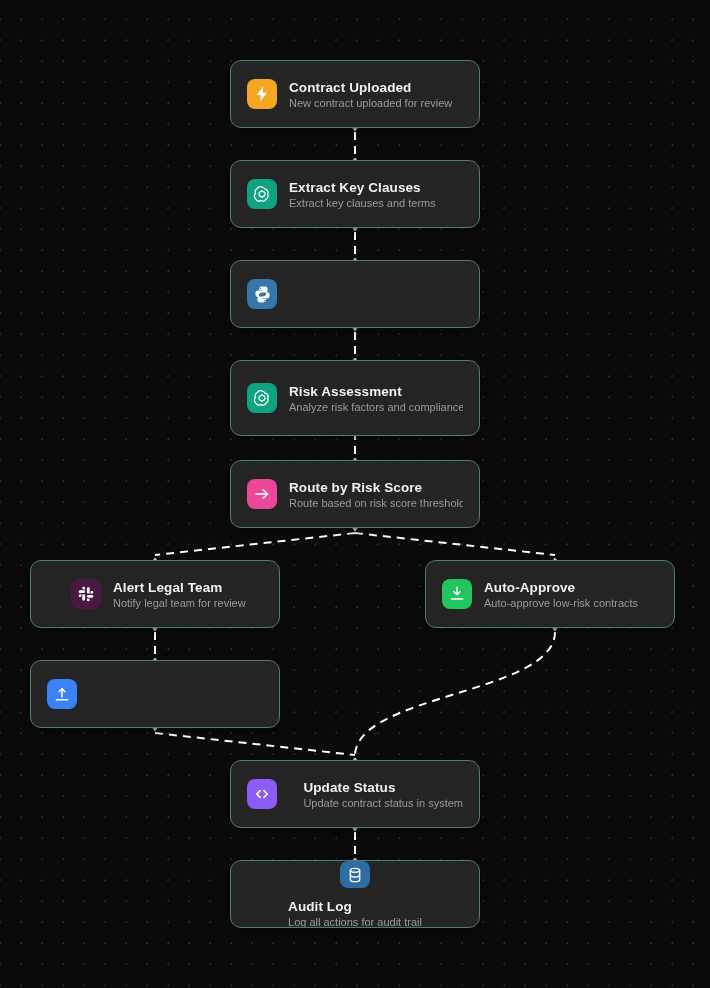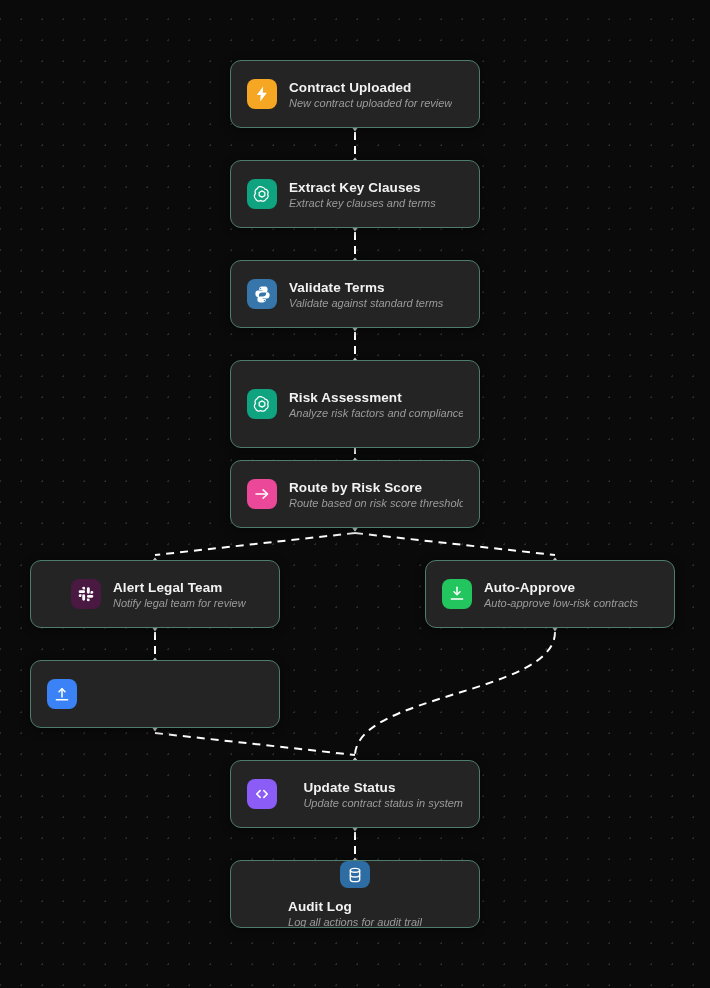--- a/index.html
+++ b/index.html
@@ -52,21 +52,20 @@
     font-size:13.5px;
     font-weight:bold;
     color:#f2f2f2;
     letter-spacing:.1px;
     white-space:nowrap;
   }
   .node-desc{
     font-size:11px;
     color:#9b9b9b;
     white-space:nowrap;
-    font-style:italic;
   }
 </style>
 </head>
 <body>
 
 <div id="canvas">
   <svg id="edges" viewBox="0 0 710 988" xmlns="http://www.w3.org/2000/svg">
       <path d="M355,132 L355,156" fill="none" stroke="#ffffff" stroke-width="2" stroke-dasharray="8 6" stroke-linecap="butt"></path>
       <path d="M350,124.5 L360,124.5 L355,131.5 Z" fill="#d8e3de"></path>
       <path d="M350,163.5 L360,163.5 L355,157.5 Z" fill="#d8e3de"></path>
@@ -123,26 +122,22 @@
           <div class="node-desc">Extract key clauses and terms</div>
         </div>
       </div>
       <div class="node" style="left: 230px; top: 260px; width: 250px; height: 68px;">
         <div class="node-icon" style="background: rgb(55, 118, 171);">
           <svg width="19" height="19" viewBox="0 0 24 24" fill="#ffffff">
             <path d="M11.9 2c-2.1 0-4 .4-4 2.6v1.8h4.2v.7H6.3C4.2 7.1 3 8.4 3 11c0 2.6 1 4 3.1 4h1.4v-2.2c0-2.2 1.9-3.3 3.9-3.3h4c1.9 0 3-1 3-2.9V4.6C18.4 2.8 16.6 2 14.6 2zm-2.3 1.4a.85.85 0 1 1 0 1.7.85.85 0 0 1 0-1.7z"></path>
             <path d="M12.1 22c2.1 0 4-.4 4-2.6v-1.8h-4.2v-.7h5.8c2.1 0 3.3-1.3 3.3-3.9 0-2.6-1-4-3.1-4h-1.4v2.2c0 2.2-1.9 3.3-3.9 3.3h-4c-1.9 0-3 1-3 2.9v2c0 1.8 1.8 2.6 3.8 2.6zm2.3-1.4a.85.85 0 1 1 0-1.7.85.85 0 0 1 0 1.7z"></path>
           </svg>
         </div>
-        <div class="node-text">
-          <div class="node-title">Validate Terms</div>
-          <div class="node-desc">Validate against standard terms</div>
-        </div>
-      </div>
-      <div class="node" style="left: 230px; top: 360px; width: 250px; height: 88px;">
+      </div>
+      <div class="node" style="left: 230px; top: 360px; width: 250px; height: 76px;">
         <div class="node-icon" style="background: rgb(16, 163, 127);">
           <svg width="20" height="20" viewBox="0 0 24 24" fill="none" stroke="#ffffff" stroke-width="1.5" stroke-linecap="round" stroke-linejoin="round">
             <path d="M12 4.4c2 0 3.6 1.6 3.6 3.6v3.3l-3.6 2.1-3.6-2.1V8c0-2 1.6-3.6 3.6-3.6z" opacity="0"></path>
             <path d="M15.6 6.2a4 4 0 0 1 3.1 6.1 4 4 0 0 1-2.1 5.9 4 4 0 0 1-6.2 1.6 4 4 0 0 1-6.1-2.2 4 4 0 0 1 0-6.2 4 4 0 0 1 2.1-5.9 4 4 0 0 1 6.2-1.6 4 4 0 0 1 3 2.3z"></path>
             <path d="M12 8.3 15.4 10.2v3.7L12 15.8 8.6 13.9v-3.7z"></path>
           </svg>
         </div>
         <div class="node-text">
           <div class="node-title">Risk Assessment</div>
           <div class="node-desc">Analyze risk factors and compliance</div>

